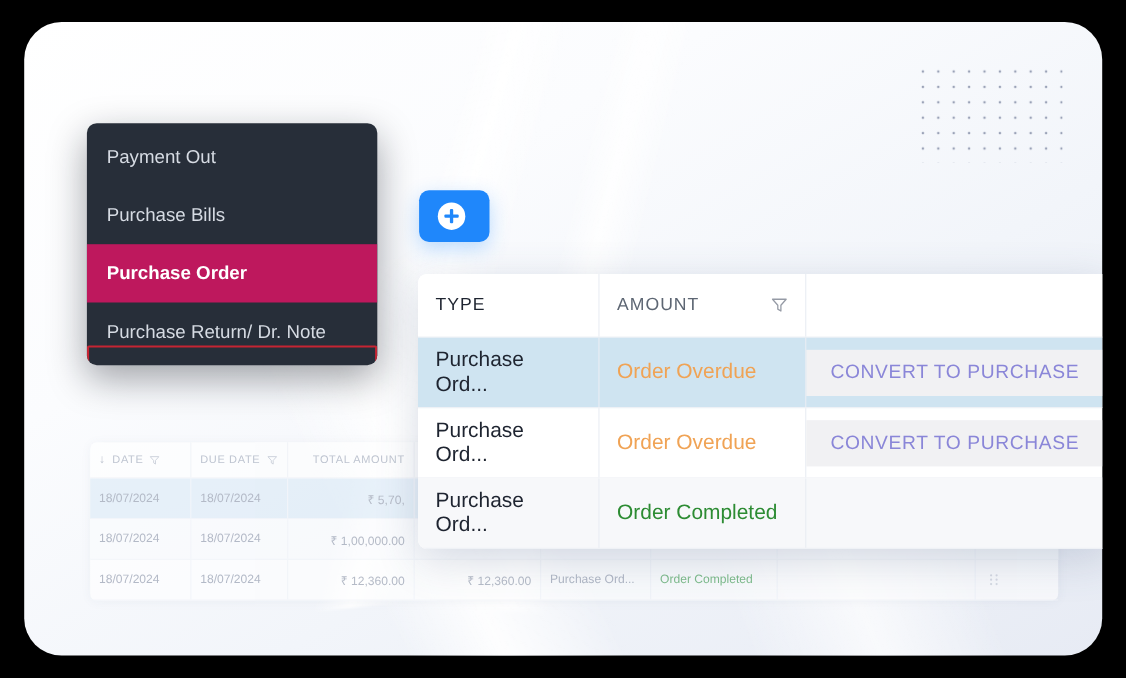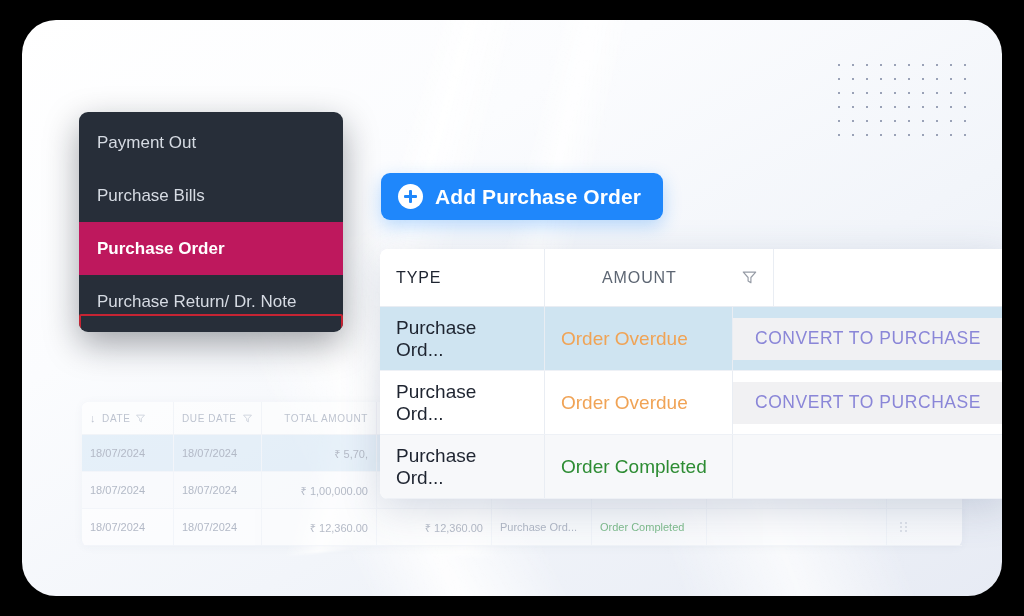--- a/index.html
+++ b/index.html
@@ -244,21 +244,20 @@
   }
   .fg-head {
     display: flex;
     height: 58px;
     align-items: center;
     color: #5d6673;
     font-size: 16px;
     letter-spacing: .9px;
     border-bottom: 1px solid #e9edf3;
     background: #ffffff;
-    gap: 41px;
   }
   .fg-th {
     height: 100%;
     display: flex;
     align-items: center;
     padding: 0 16px;
     border-right: 1px solid #e9edf3;
   }
   .fg-th.status-th { justify-content: space-between; }
 
@@ -424,21 +423,20 @@
         <span>Purchase Order</span>
       </div>
       <div class="menu-item">
         <span>Purchase Return/ Dr. Note</span>
       </div>
       <div class="menu-highlight"></div>
     </div>
 
     <button class="add-btn">
       <span class="plus-circle"></span>
-      <span>Add Purchase Order</span>
     </button>
 
     <div class="fg-table">
       <div class="fg-head">
         <div class="fg-th w-type">
           <span>TYPE</span>
         </div>
         <div class="fg-th w-status status-th">
           <span>AMOUNT</span>
           <svg class="funnel" viewBox="0 0 16 16">

